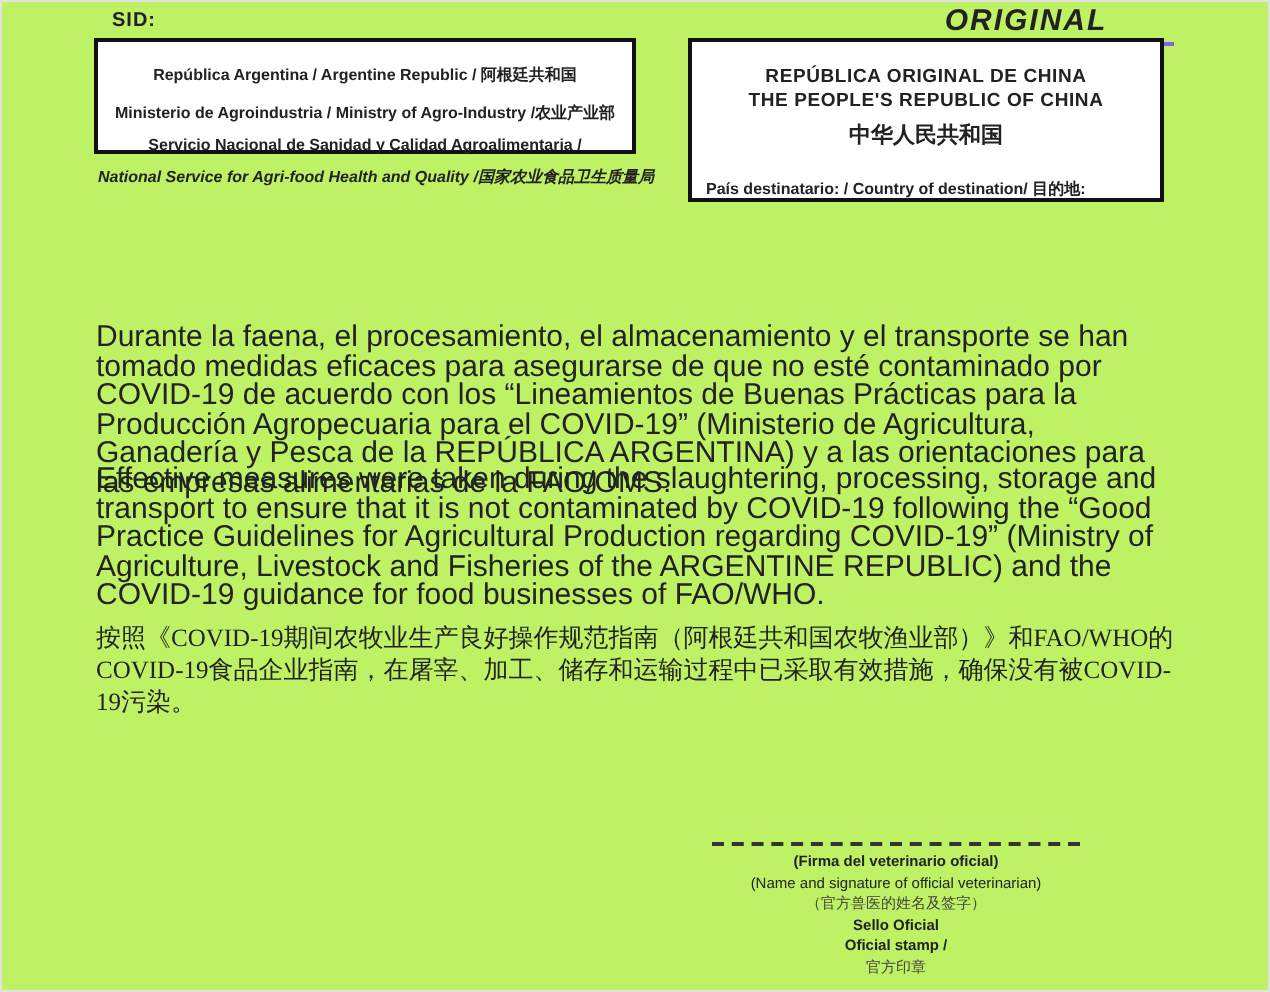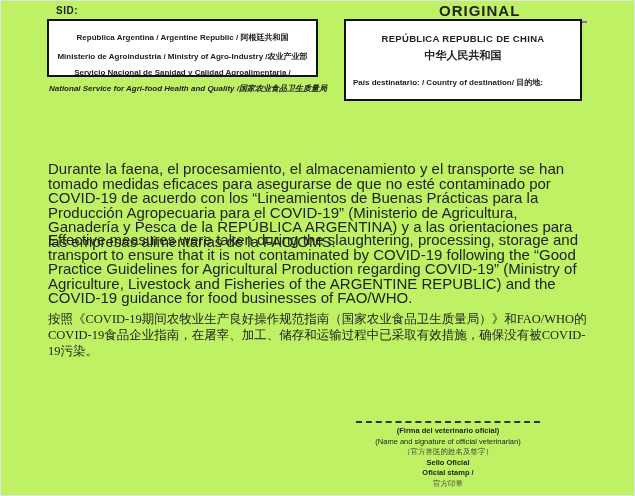--- a/index.html
+++ b/index.html
@@ -24,26 +24,27 @@
     top: 4px;
     font-size: 10px;
     font-weight: bold;
     letter-spacing: 0.5px;
   }
   .original {
     position: absolute;
     left: 438px;
     top: 1px;
     width: 148px;
-    text-align: left;
+    text-align: center;
     font-size: 15px;
     font-weight: bold;
     letter-spacing: 1px;
     border-bottom: 2px solid #8b5cf6;
     padding-bottom: 2px;
+    font-style: italic;
   }
   .box {
     position: absolute;
     border: 2px solid #111111;
     box-sizing: border-box;
     background: #ffffff;
   }
   .issuer-box {
     left: 46px;
     top: 18px;
@@ -148,31 +149,32 @@
   <div class="original">ORIGINAL</div>
 
   <div class="box issuer-box">
     <div class="issuer-line first">República Argentina / Argentine Republic / 阿根廷共和国</div>
     <div class="issuer-line">Ministerio de Agroindustria / Ministry of Agro-Industry /农业产业部</div>
     <div class="issuer-line">Servicio Nacional de Sanidad y Calidad Agroalimentaria /</div>
     <div class="issuer-line italic">National Service for Agri-food Health and Quality /国家农业食品卫生质量局</div>
   </div>
 
   <div class="box dest-box">
-    <div class="dest-line1">REPÚBLICA REPUBLIC DE CHINA</div>
+    <div class="dest-line1">REPÚBLICA ORIGINAL DE CHINA</div>
+    <div class="dest-line2">THE PEOPLE'S REPUBLIC OF CHINA</div>
     <div class="dest-cn">中华人民共和国</div>
     <div class="dest-country">País destinatario: / Country of destination/ 目的地:</div>
   </div>
 
 
   <div class="para para-es">Durante la faena, el procesamiento, el almacenamiento y el transporte se han tomado medidas eficaces para asegurarse de que no esté contaminado por COVID-19 de acuerdo con los “Lineamientos de Buenas Prácticas para la Producción Agropecuaria para el COVID-19” (Ministerio de Agricultura, Ganadería y Pesca de la REPÚBLICA ARGENTINA) y a las orientaciones para las empresas alimentarias de la FAO/OMS.</div>
 
   <div class="para para-en">Effective measures were taken during the slaughtering, processing, storage and transport to ensure that it is not contaminated by COVID-19 following the “Good Practice Guidelines for Agricultural Production regarding COVID-19” (Ministry of Agriculture, Livestock and Fisheries of the ARGENTINE REPUBLIC) and the COVID-19 guidance for food businesses of FAO/WHO.</div>
 
-  <div class="para para-cn">按照《COVID-19期间农牧业生产良好操作规范指南（国家农业食品卫生质量局）》和FAO/WHO的COVID-19食品企业指南，在屠宰、加工、储存和运输过程中已采取有效措施，确保没有被COVID-19污染。</div>
+  <div class="para para-cn">按照《COVID-19期间农牧业生产良好操作规范指南（阿根廷共和国农牧渔业部）》和FAO/WHO的COVID-19食品企业指南，在屠宰、加工、储存和运输过程中已采取有效措施，确保没有被COVID-19污染。</div>
 
   <div class="sign-block">
     <div class="sign-dashes"></div>
     <div class="sign-line bold">(Firma del veterinario oficial)</div>
     <div class="sign-line">(Name and signature of official veterinarian)</div>
     <div class="sign-line cjk">（官方兽医的姓名及签字）</div>
     <div class="sign-line bold">Sello Oficial</div>
     <div class="sign-line bold">Oficial stamp /</div>
     <div class="sign-line cjk">官方印章</div>
   </div>

